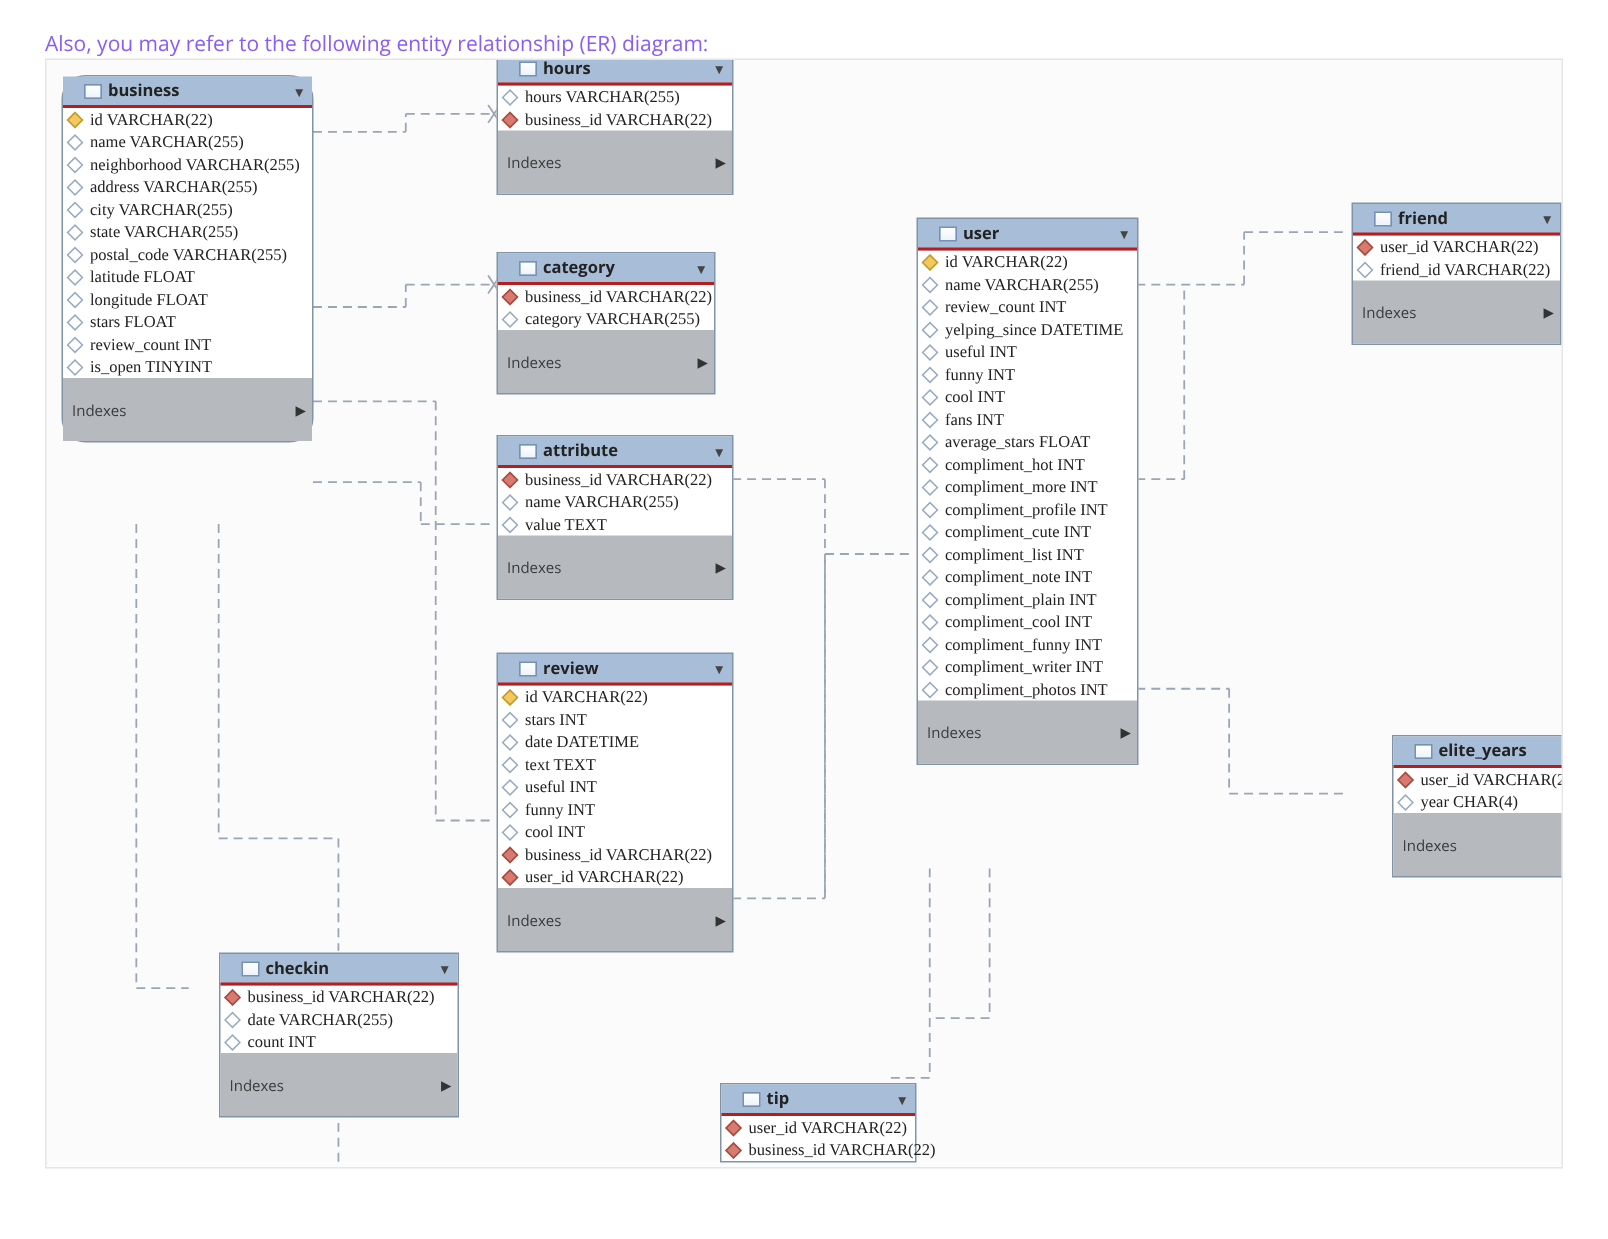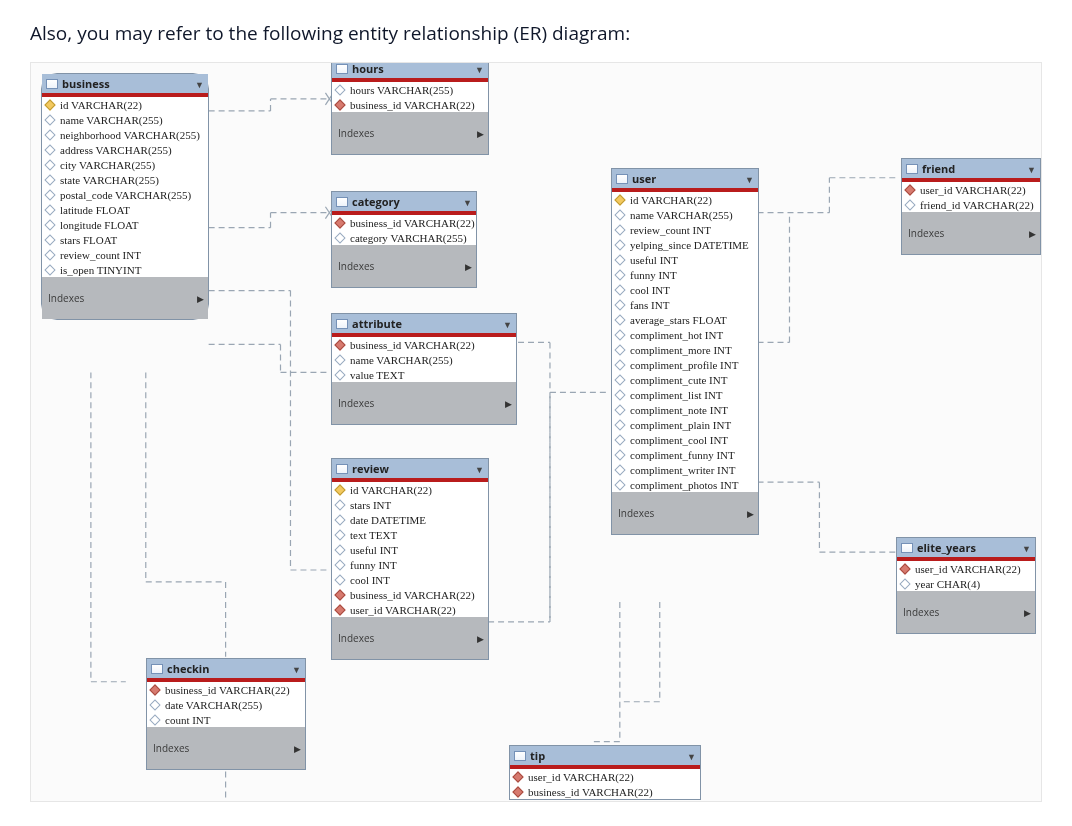--- a/index.html
+++ b/index.html
@@ -1,23 +1,23 @@
 <!DOCTYPE html>
 <html><head>
 <meta charset="utf-8">
 <style>
   * { box-sizing: border-box; }
   body { margin:0; font-family:"Segoe UI","Open Sans",Arial,sans-serif; background:#fff; color:#333; }
   .page { padding:20px 30px; }
-  .intro { font-size:19px; color:#0f172a; margin-bottom:16px; }
+  .intro { font-size:14px; color:#8b5cf6; }
   .canvas-wrap { border:1px solid #e6e6e6; background:#fbfbfb; position:relative; height:740px; overflow:hidden; }
   .canvas { position:absolute; inset:0; }
 
   .entity { position:absolute; border:1px solid #8193a7; background:#fff; font-size:11px; box-shadow:0 0 0 rgba(0,0,0,0); }
-  .entity-header { background:#a8bed8; border-bottom:4px solid #b91c1c; padding:2px 4px; display:flex; align-items:center; gap:4px; font-weight:bold; color:#222; position:relative; }
+  .entity-header { background:#a8bed8; border-bottom:2px solid #b91c1c; padding:2px 14px; display:flex; align-items:center; gap:4px; font-weight:bold; color:#222; position:relative; }
   .entity-header .table-icon { width:12px; height:10px; background:linear-gradient(#fff,#eef3fa); border:1px solid #7591b7; flex:0 0 auto; }
   .entity-header .arrow { position:absolute; right:4px; top:50%; transform:translateY(-50%); font-size:9px; color:#444; }
   .col { padding:1.5px 6px 1.5px 18px; position:relative; border-bottom:0; color:#222; white-space:nowrap;font-family:Liberation Serif, serif; }
   .col::before { content:""; position:absolute; left:4px; top:50%; transform:translateY(-50%) rotate(45deg); width:6px; height:6px; border:1px solid #98aac0; background:#fff; }
   .col.pk::before { background:#f3c95f; border-color:#c09a30; }
   .col.fk::before { background:#d77a6f; border-color:#a84a3f; }
   .indexes { background:#b6b9bd; color:#3a3a3a; padding:14px 6px; font-size:10px; position:relative; }
   .indexes .iarrow { position:absolute; right:4px; top:50%; transform:translateY(-50%); font-size:9px; color:#333; }
 
   svg.connectors { position:absolute; inset:0; pointer-events:none; }
@@ -128,21 +128,21 @@
           <span>category</span>
           <span class="arrow">▼</span>
         </div>
         <div>
             <div class="col fk">business_id VARCHAR(22)</div>
             <div class="col">category VARCHAR(255)</div>
           </div>
         <div class="indexes"><span>Indexes</span><span class="iarrow">▶</span></div>
       </div>
 
-      <div class="entity" style="left:300px; top:250px; width:186px;">
+      <div class="entity" style="left:300px; top:250px; width:158px;">
         <div class="entity-header">
           <span class="table-icon"></span>
           <span>attribute</span>
           <span class="arrow">▼</span>
         </div>
         <div>
             <div class="col fk">business_id VARCHAR(22)</div>
             <div class="col">name VARCHAR(255)</div>
             <div class="col">value TEXT</div>
           </div>
@@ -176,21 +176,21 @@
           <span class="arrow">▼</span>
         </div>
         <div>
             <div class="col fk">business_id VARCHAR(22)</div>
             <div class="col">date VARCHAR(255)</div>
             <div class="col">count INT</div>
           </div>
         <div class="indexes"><span>Indexes</span><span class="iarrow">▶</span></div>
       </div>
 
-      <div class="entity" style="left:478px; top:682px; width:192px;">
+      <div class="entity" style="left:449px; top:682px; width:131px;">
         <div class="entity-header">
           <span class="table-icon"></span>
           <span>tip</span>
           <span class="arrow">▼</span>
         </div>
         <div>
             <div class="col fk">user_id VARCHAR(22)</div>
             <div class="col fk">business_id VARCHAR(22)</div>
           </div>
       </div>
@@ -232,21 +232,21 @@
           <span>friend</span>
           <span class="arrow">▼</span>
         </div>
         <div>
             <div class="col fk">user_id VARCHAR(22)</div>
             <div class="col">friend_id VARCHAR(22)</div>
           </div>
         <div class="indexes"><span>Indexes</span><span class="iarrow">▶</span></div>
       </div>
 
-      <div class="entity" style="left:865px; top:450px; width:140px;margin-top:24px;">
+      <div class="entity" style="left:897px; top:450px; width:140px;">
         <div class="entity-header">
           <span class="table-icon"></span>
           <span>elite_years</span>
           <span class="arrow">▼</span>
         </div>
         <div>
             <div class="col fk">user_id VARCHAR(22)</div>
             <div class="col">year CHAR(4)</div>
           </div>
         <div class="indexes"><span>Indexes</span><span class="iarrow">▶</span></div>

